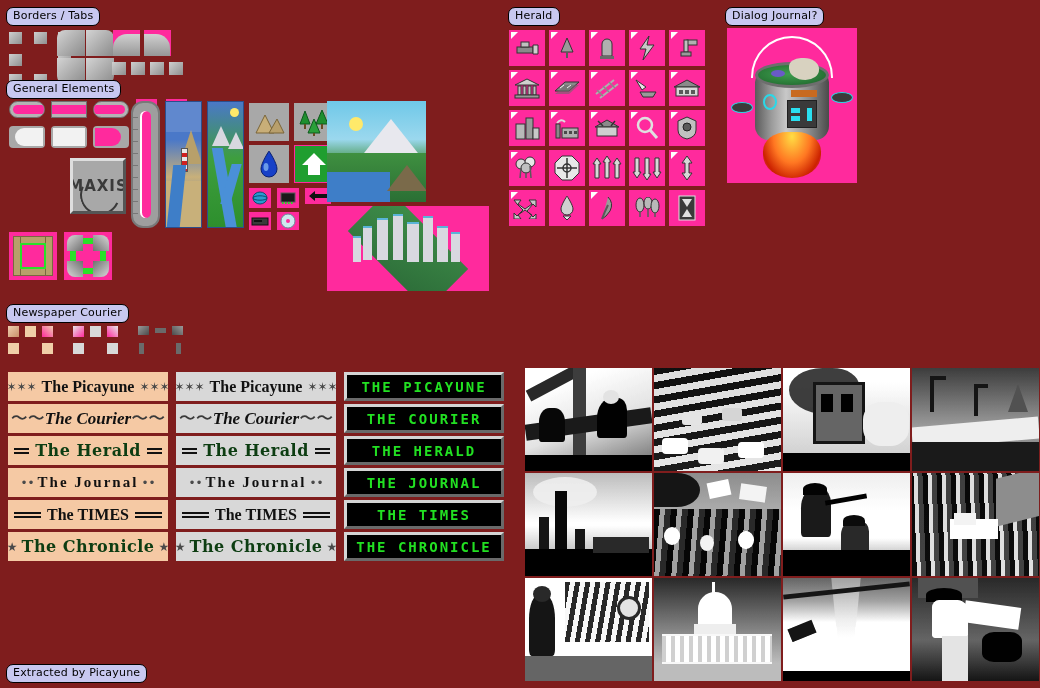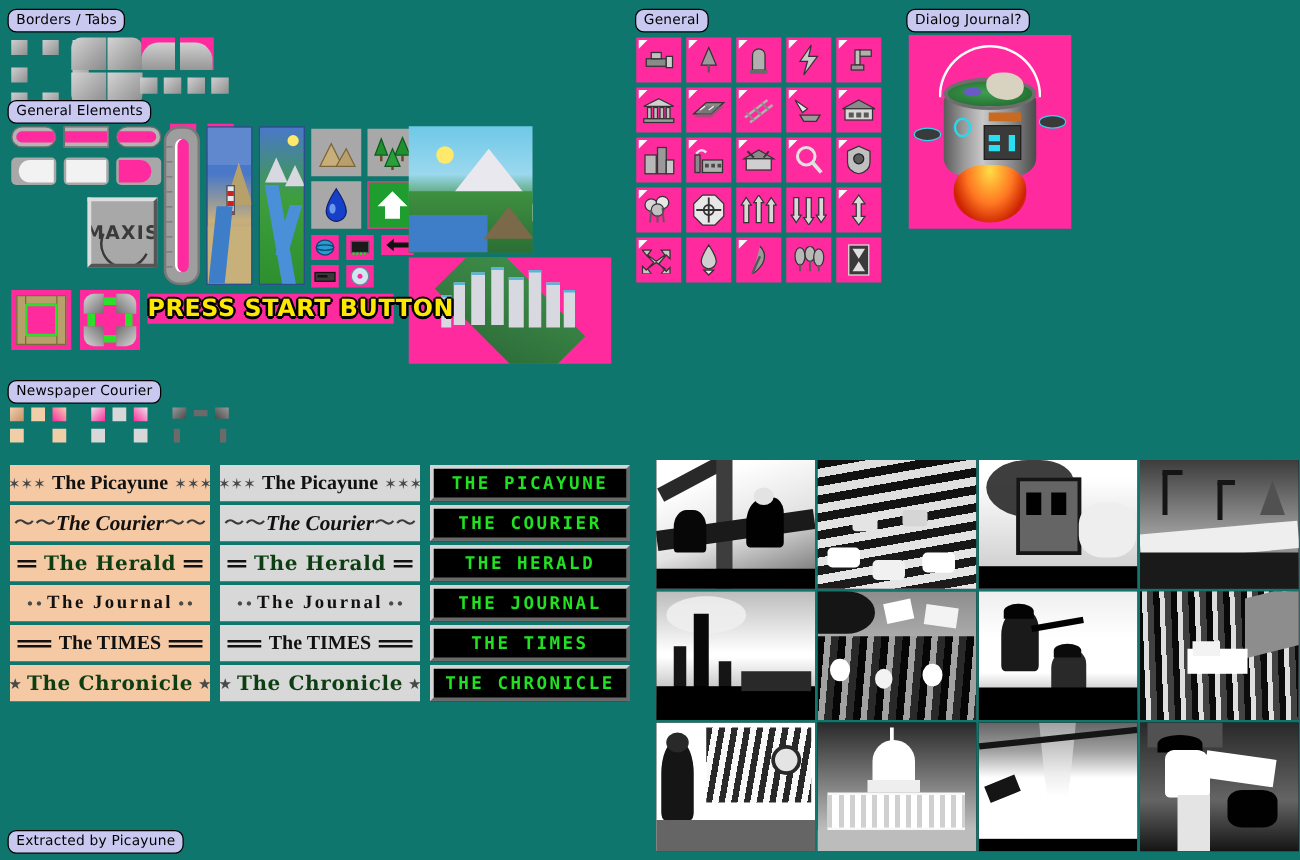--- a/index.html
+++ b/index.html
@@ -7,21 +7,21 @@
   html, body {
     margin: 0; padding: 0;
     background: #000;
     width: 1040px; height: 688px;
     overflow: hidden;
     font-family: "Liberation Sans", sans-serif;
   }
   #sheet {
     position: relative;
     width: 1040px; height: 688px;
-    background: #0f766e;
+    background: #7f1d1d;
   }
   
   .pill {
     position: absolute;
     background: #c8c8f0;
     color: #000;
     border: 1px solid #000;
     border-radius: 7px;
     font-family: "DejaVu Sans", sans-serif;
     font-size: 11px;
@@ -513,23 +513,22 @@
     <div class="tower" style="left:36px; top:20px; width:9px; height:34px;"></div>
     <div class="tower" style="left:50px; top:12px; width:11px; height:42px;"></div>
     <div class="tower" style="left:66px; top:8px;  width:10px; height:46px;"></div>
     <div class="tower" style="left:80px; top:16px; width:12px; height:40px;"></div>
     <div class="tower" style="left:96px; top:10px; width:10px; height:46px;"></div>
     <div class="tower" style="left:110px;top:20px; width:11px; height:36px;"></div>
     <div class="tower" style="left:26px; top:30px; width:8px;  height:26px;"></div>
     <div class="tower" style="left:124px;top:26px; width:9px;  height:30px;"></div>
   </div>
 
-  <div class="pressstart" style="left:118px; top:235px; width:197px; height:24px;">PRESS START BUTTON</div>
-
-  <div class="pill" style="left:508px; top:7px;">General</div>
+
+  <div class="pill" style="left:508px; top:7px;">Herald</div>
 
   <div id="cursor-grid">
 
     <div class="cur">
         <span class="arrowmark"></span>
       <svg width="26" height="20" viewBox="0 0 26 20">
           <rect x="3" y="9" width="16" height="6" fill="#8a8a8a" stroke="#333"></rect>
           <rect x="7" y="4" width="8" height="5" fill="#c0c0c0" stroke="#333"></rect>
           <path d="M19 7 L24 7 L24 16 L19 16 Z" fill="#cfcfcf" stroke="#333"></path>
         </svg>

